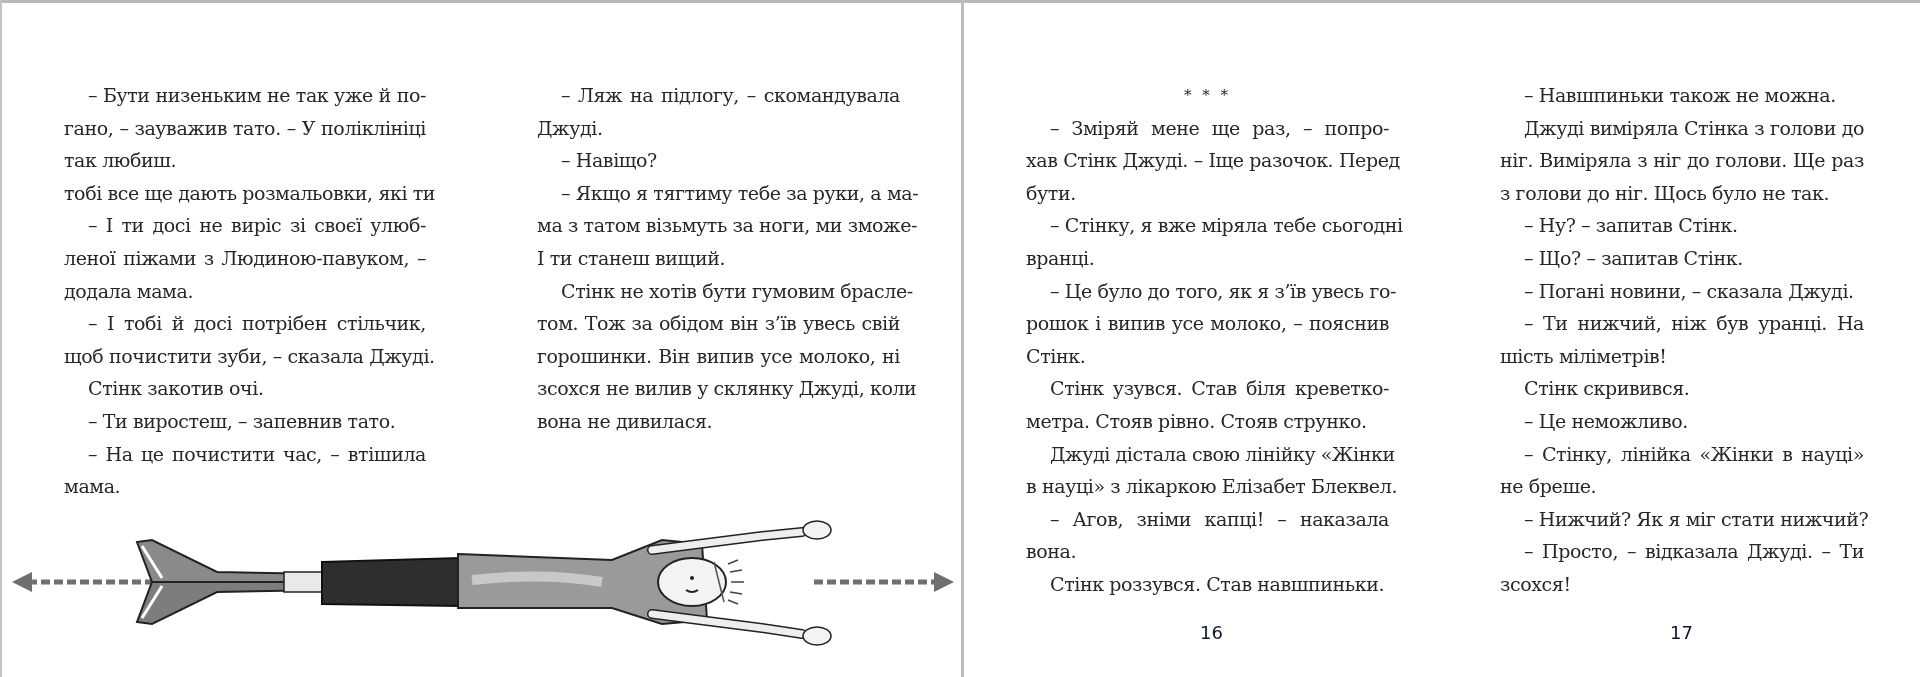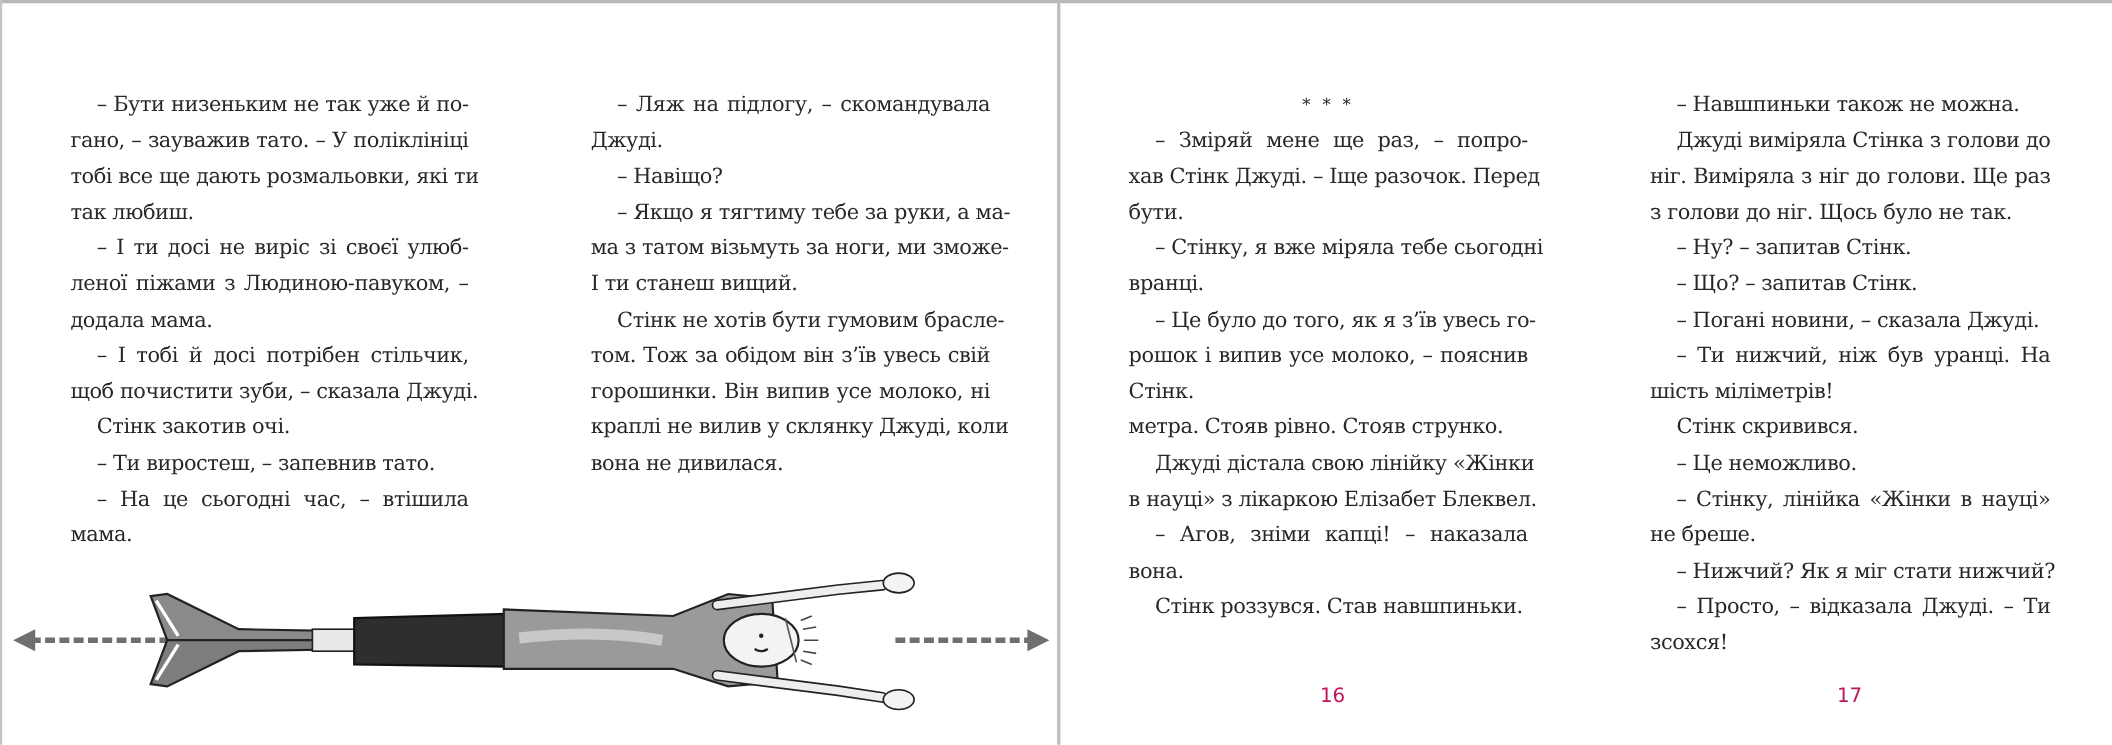--- a/index.html
+++ b/index.html
@@ -61,21 +61,21 @@
     text-align: center;
     font-size: 15px;
     letter-spacing: 3px;
   }
 
   .page-number {
     position: absolute;
     top: 622px;
     font-family: "DejaVu Sans", "Liberation Sans", sans-serif;
     font-size: 18px;
-    color: #be185d;
+    color: #0f172a;
   }
   .pn-16 { left: 236px; }
   .pn-17 { left: 706px; }
 
   .illustration {
     position: absolute;
     left: 0;
     top: 520px;
     width: 960px;
     height: 130px;
@@ -85,43 +85,43 @@
 <body>
 
 <div class="frame-top"></div>
 <div class="frame-left"></div>
 <div class="gutter"></div>
 
 <div class="page left">
   <div class="column col-1">
       <span class="line indent">– Бути низеньким не так уже й по-</span>
       <span class="line">гано, – зауважив тато. – У поліклініці</span>
+      <span class="line last">так любиш.</span>
       <span class="line">тобі все ще дають розмальовки, які ти</span>
-      <span class="line last">так любиш.</span>
       <span class="line indent">– І ти досі не виріс зі своєї улюб-</span>
       <span class="line">леної піжами з Людиною-павуком, –</span>
       <span class="line last">додала мама.</span>
       <span class="line indent">– І тобі й досі потрібен стільчик,</span>
       <span class="line last">щоб почистити зуби, – сказала Джуді.</span>
       <span class="line indent last">Стінк закотив очі.</span>
       <span class="line indent last">– Ти виростеш, – запевнив тато.</span>
-      <span class="line indent">– На це сьогодні час, – втішила</span>
+      <span class="line indent">– На це почистити час, – втішила</span>
       <span class="line last">мама.</span>
     </div>
   <div class="column col-2">
       <span class="line indent">– Ляж на підлогу, – скомандувала</span>
       <span class="line last">Джуді.</span>
       <span class="line indent last">– Навіщо?</span>
       <span class="line indent">– Якщо я тягтиму тебе за руки, а ма-</span>
       <span class="line">ма з татом візьмуть за ноги, ми зможе-</span>
       <span class="line last">І ти станеш вищий.</span>
       <span class="line indent">Стінк не хотів бути гумовим брасле-</span>
       <span class="line">том. Тож за обідом він з’їв увесь свій</span>
       <span class="line">горошинки. Він випив усе молоко, ні</span>
-      <span class="line">краплі не вилив у склянку Джуді, коли</span>
+      <span class="line">зсохся не вилив у склянку Джуді, коли</span>
       <span class="line last">вона не дивилася.</span>
     </div>
 
   <svg class="illustration" viewBox="0 0 960 130" xmlns="http://www.w3.org/2000/svg">
 
     <g>
       <line x1="26" y1="62" x2="150" y2="62" stroke="#6f6f6f" stroke-width="5" stroke-dasharray="9 4"></line>
       <polygon points="10,62 30,52 30,72" fill="#6f6f6f"></polygon>
     </g>
 
@@ -174,20 +174,21 @@
     <span class="stars">* * *</span>
     <div>
         <span class="line indent">– Зміряй мене ще раз, – попро-</span>
         <span class="line">хав Стінк Джуді. – Іще разочок. Перед</span>
         <span class="line last">бути.</span>
         <span class="line indent">– Стінку, я вже міряла тебе сьогодні</span>
         <span class="line last">вранці.</span>
         <span class="line indent">– Це було до того, як я з’їв увесь го-</span>
         <span class="line">рошок і випив усе молоко, – пояснив</span>
         <span class="line last">Стінк.</span>
+        <span class="line indent">Стінк узувся. Став біля креветко-</span>
         <span class="line last">метра. Стояв рівно. Стояв струнко.</span>
         <span class="line indent">Джуді дістала свою лінійку «Жінки</span>
         <span class="line last">в науці» з лікаркою Елізабет Блеквел.</span>
         <span class="line indent">– Агов, зніми капці! – наказала</span>
         <span class="line last">вона.</span>
         <span class="line indent last">Стінк роззувся. Став навшпиньки.</span>
       </div>
   </div>
   <div class="column col-4">
       <span class="line indent last">– Навшпиньки також не можна.</span>

